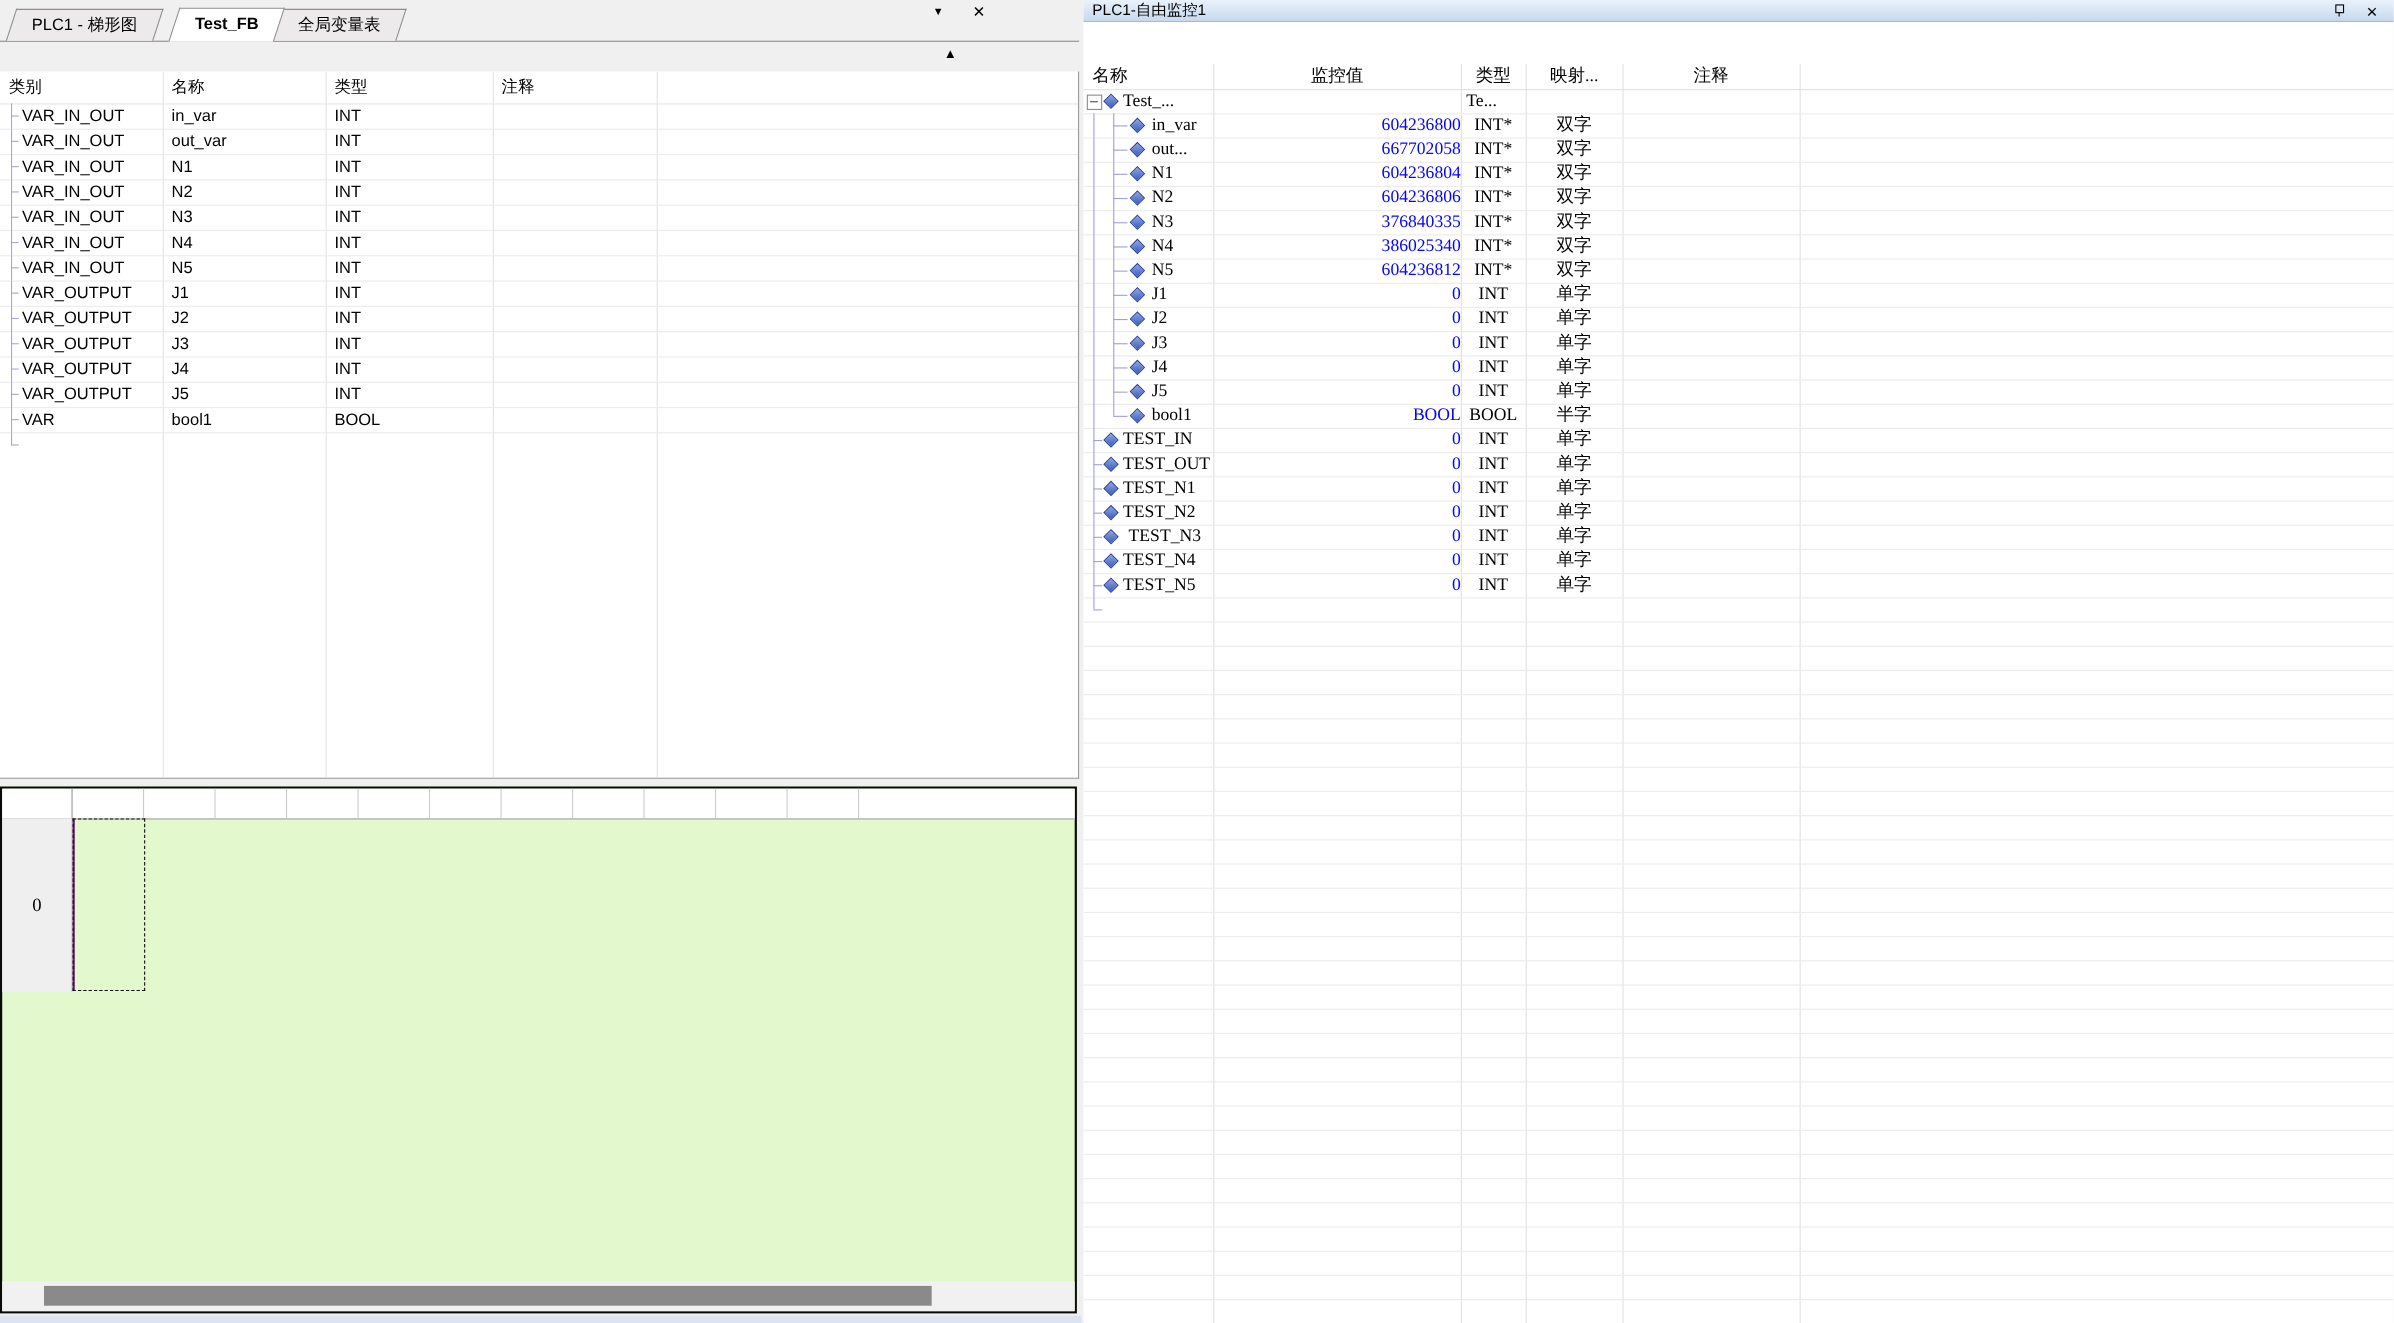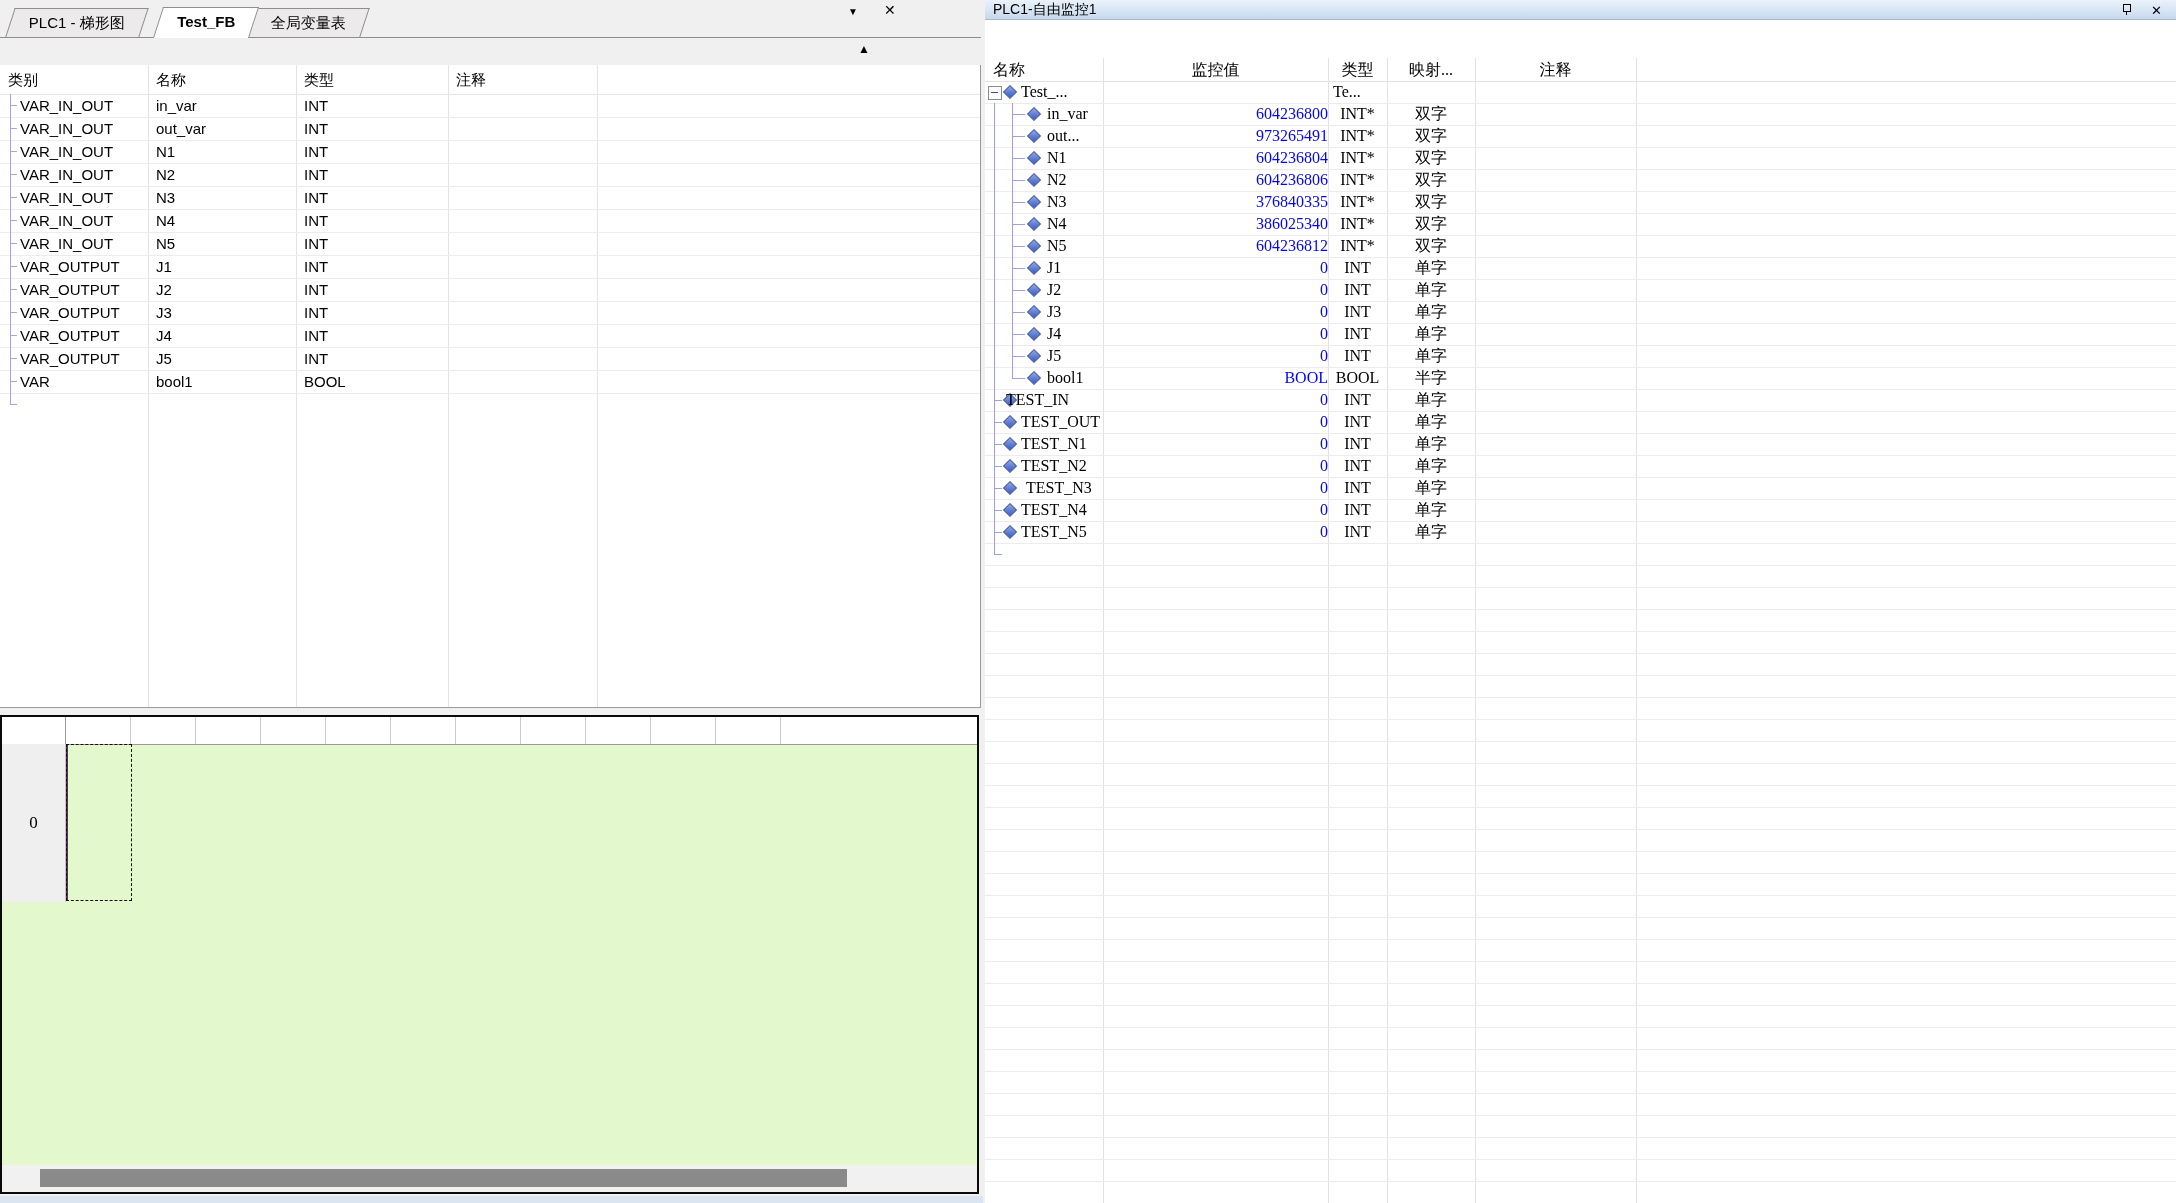--- a/index.html
+++ b/index.html
@@ -296,21 +296,21 @@
           <div class="val">604236800</div>
           <div class="typ">INT*</div>
           <div class="map">双字</div>
         </div>
         <div class="wrow" style="top: 81px;">
           <div class="tvline" style="left: 9px; top: 0px; height: 22px;"></div>
           <div class="tvline" style="left: 27px; top: 0px; height: 22px;"></div>
           <div class="thline" style="left: 27px; top: 11px; width: 13px;"></div>
           <div class="diam" style="left: 44px; top: 6px;"></div>
           <div class="nm" style="left: 62px;">out...</div>
-          <div class="val">973265491</div>
+          <div class="val">667702058</div>
           <div class="typ">INT*</div>
           <div class="map">双字</div>
         </div>
         <div class="wrow" style="top: 103px;">
           <div class="tvline" style="left: 9px; top: 0px; height: 22px;"></div>
           <div class="tvline" style="left: 27px; top: 0px; height: 22px;"></div>
           <div class="thline" style="left: 27px; top: 11px; width: 13px;"></div>
           <div class="diam" style="left: 44px; top: 6px;"></div>
           <div class="nm" style="left: 62px;">N1</div>
           <div class="val">604236804</div>
@@ -414,21 +414,21 @@
           <div class="diam" style="left: 44px; top: 6px;"></div>
           <div class="nm" style="left: 62px;">bool1</div>
           <div class="val">BOOL</div>
           <div class="typ">BOOL</div>
           <div class="map">半字</div>
         </div>
         <div class="wrow" style="top: 345px;">
           <div class="tvline" style="left: 9px; top: 0px; height: 22px;"></div>
           <div class="thline" style="left: 9px; top: 11px; width: 8px;"></div>
           <div class="diam" style="left: 20px; top: 6px;"></div>
-          <div class="nm" style="left: 21px;">TEST_IN</div>
+          <div class="nm" style="left: 36px;">TEST_IN</div>
           <div class="val">0</div>
           <div class="typ">INT</div>
           <div class="map">单字</div>
         </div>
         <div class="wrow" style="top: 367px;">
           <div class="tvline" style="left: 9px; top: 0px; height: 22px;"></div>
           <div class="thline" style="left: 9px; top: 11px; width: 8px;"></div>
           <div class="diam" style="left: 20px; top: 6px;"></div>
           <div class="nm" style="left: 36px;">TEST_OUT</div>
           <div class="val">0</div>

